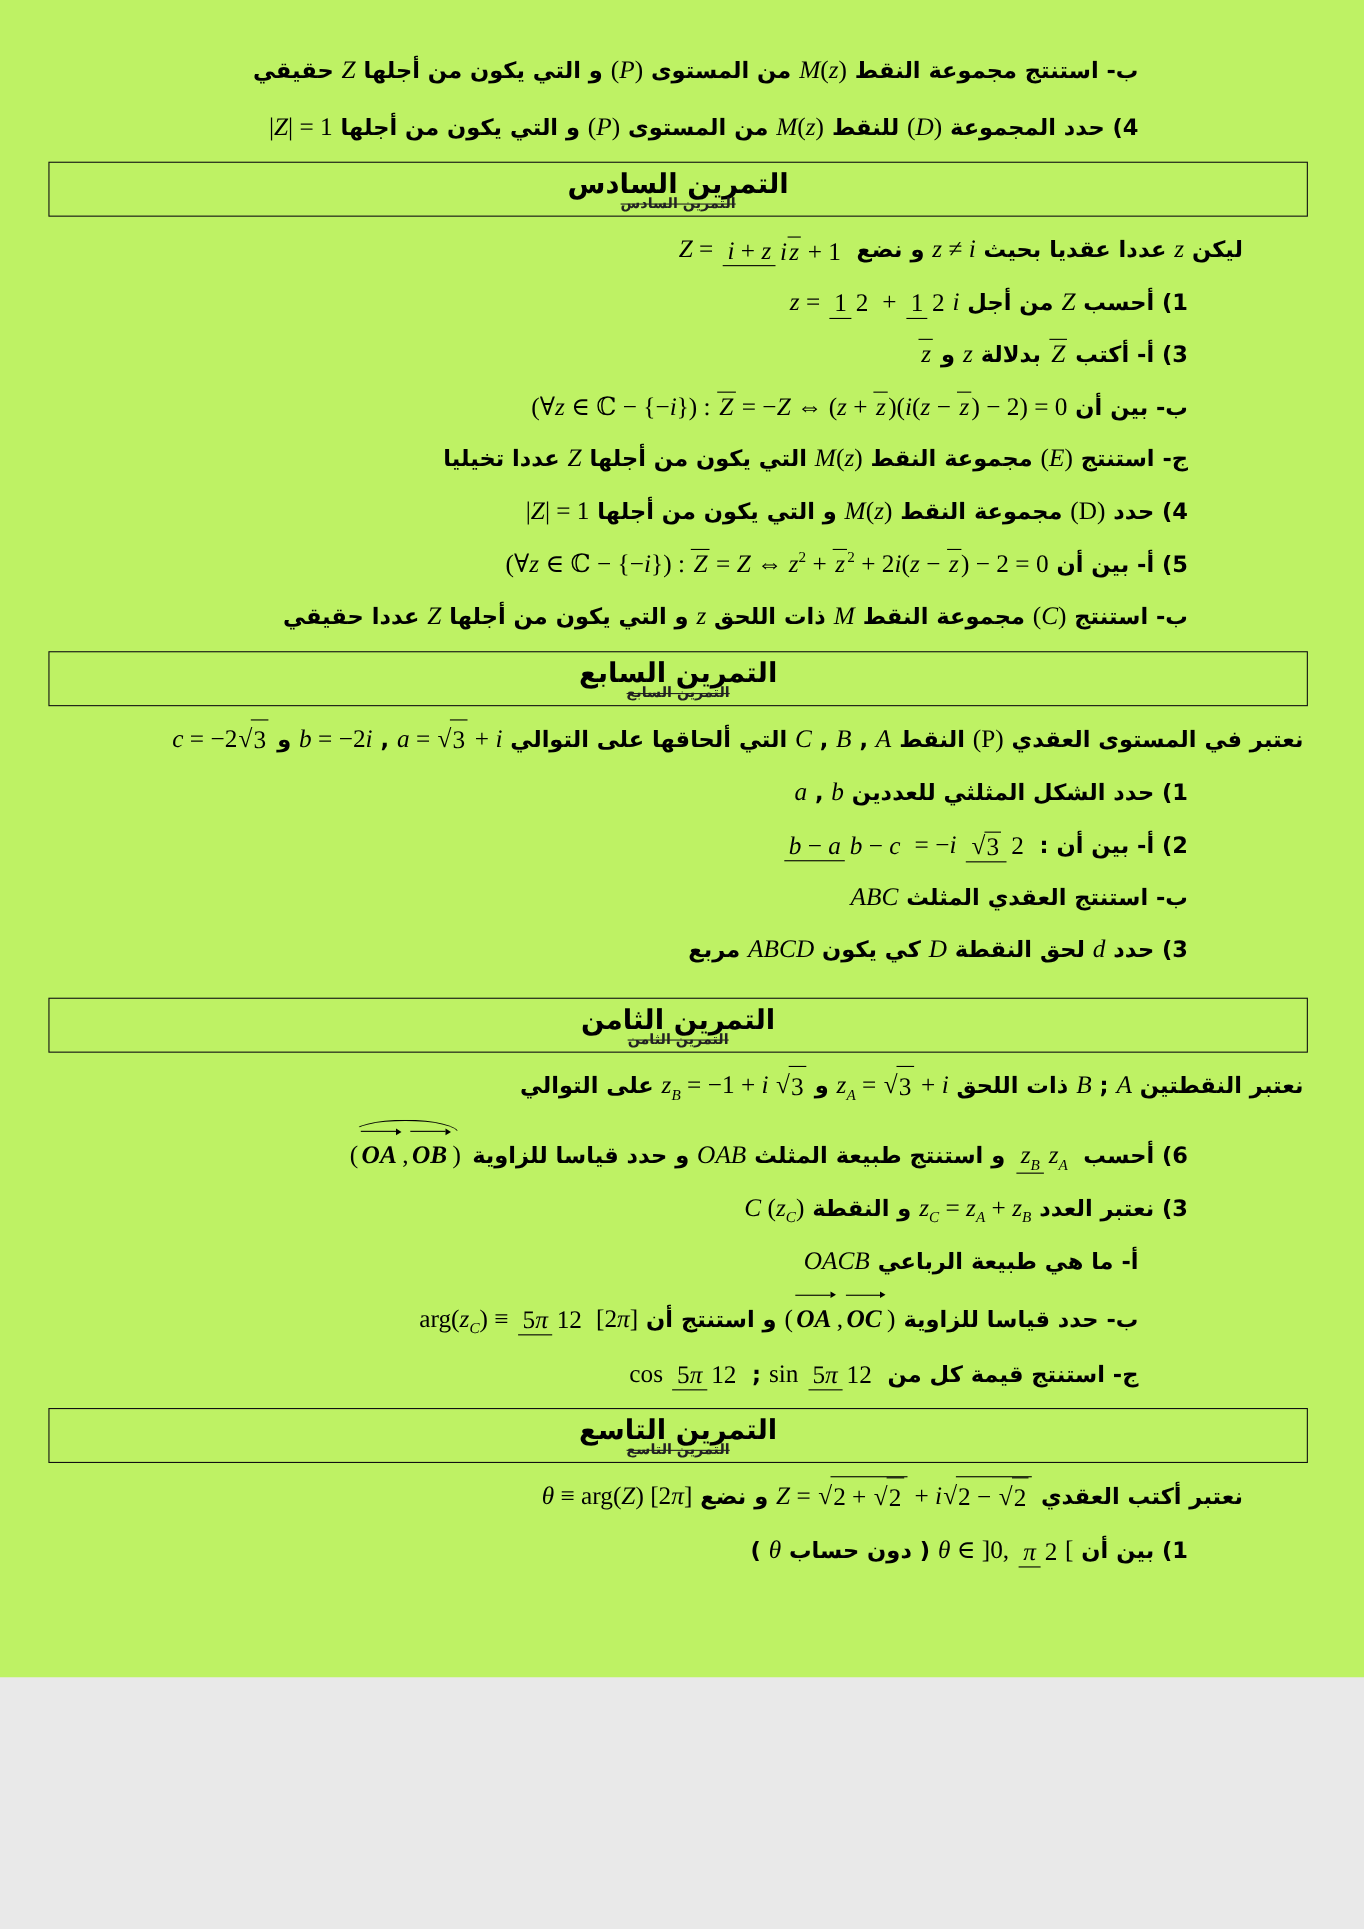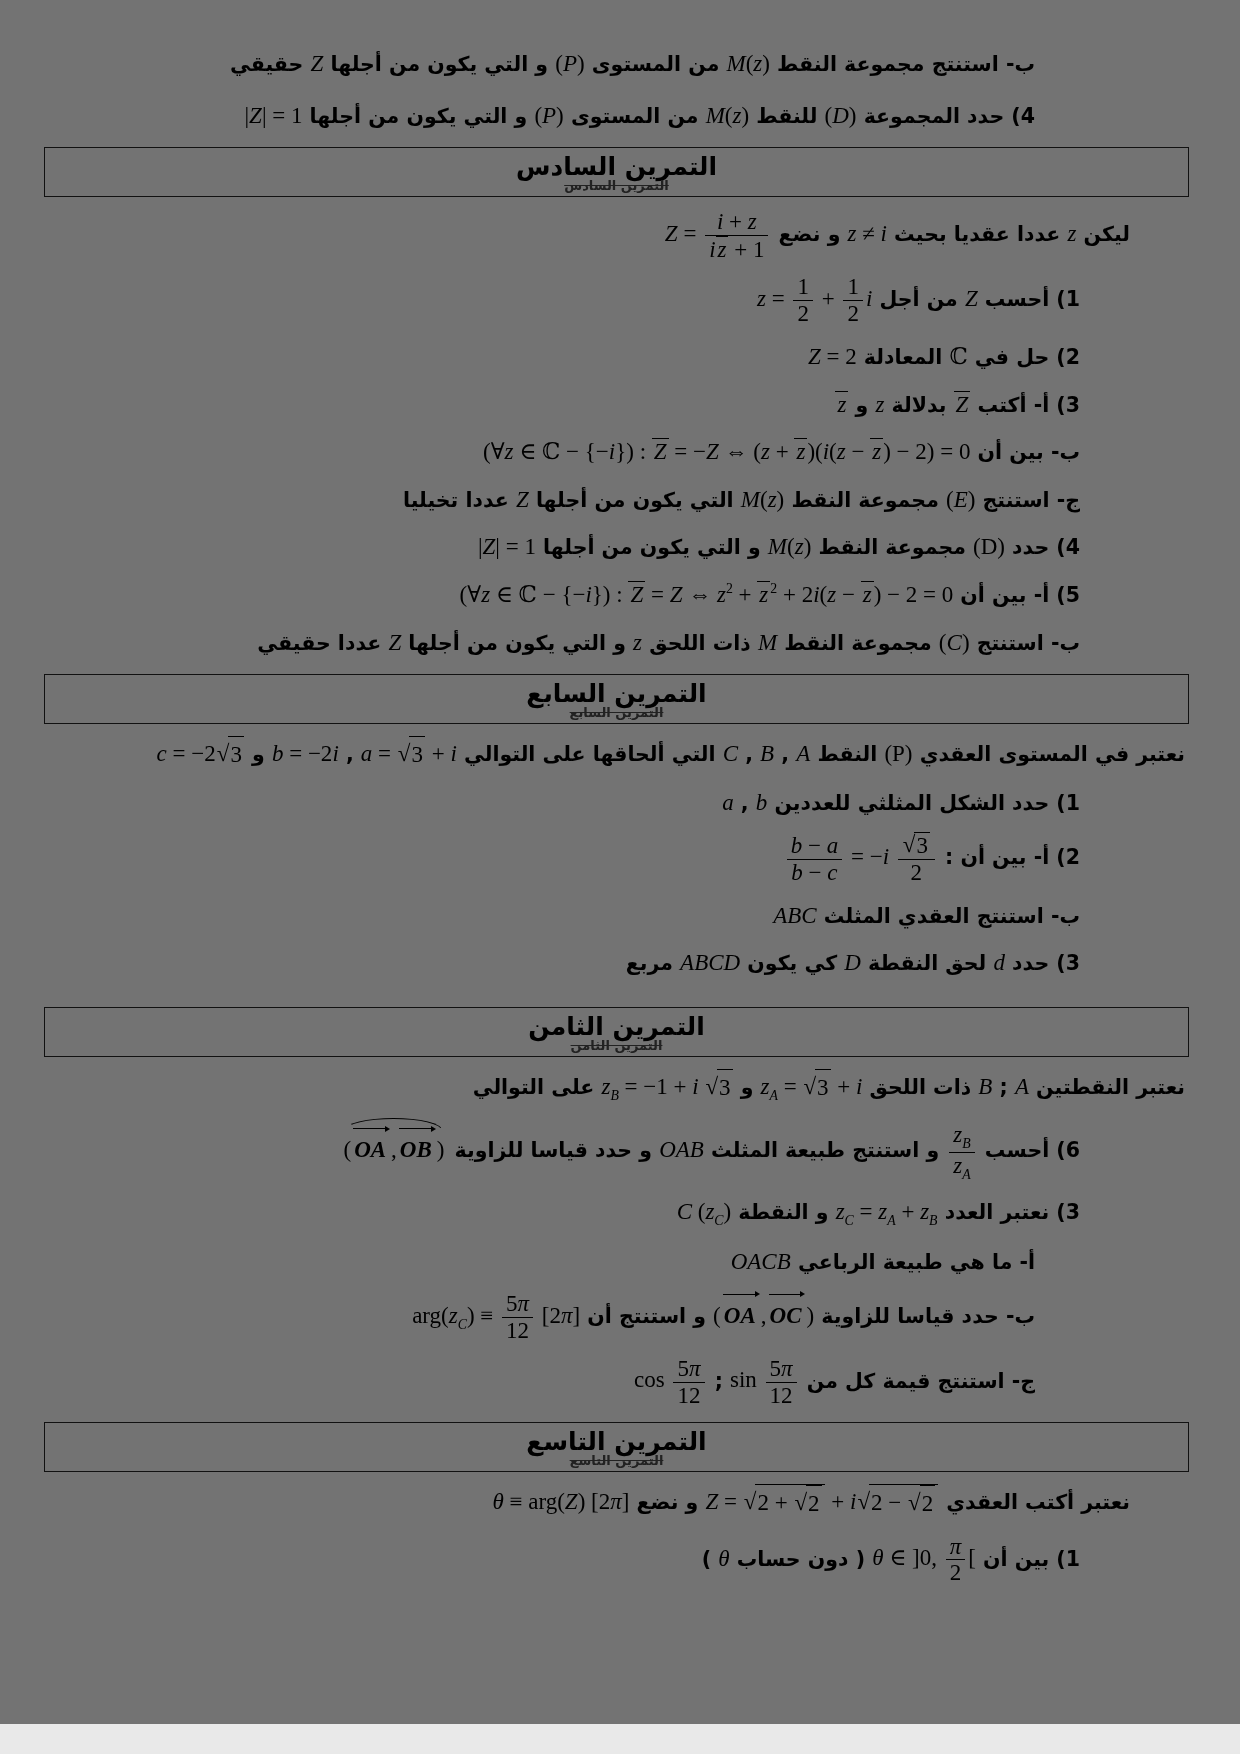--- a/index.html
+++ b/index.html
@@ -1,27 +1,27 @@
 <!DOCTYPE html>
 <html lang="ar" dir="rtl"><head>
 <meta charset="utf-8">
 <style>
   html,body{margin:0;padding:0;background:#e9e9e9;}
-  .page{position:relative;width:1240px;height:1724px;margin:0 auto;background:#737373;
+  .page{position:relative;width:1240px;height:1525px;margin:0 auto;background:#bef264;
         box-sizing:border-box;padding:46px 55px 0 48px;direction:rtl;color:#000;overflow:hidden;}
   .ln{text-align:right;white-space:nowrap;margin-bottom:12px;line-height:1.55;}
   .ar{font-family:"DejaVu Sans",sans-serif;font-weight:700;font-size:20.5px;}
   .math{direction:ltr;unicode-bidi:isolate;font-family:"Liberation Serif","DejaVu Serif",serif;
         font-size:23px;white-space:nowrap;}
   .mt{font-style:normal;}
   .mv{font-style:italic;}
   .msub{font-size:0.60em;vertical-align:-0.45em;}
   .msup{font-size:0.60em;vertical-align:0.65em;}
   .bar{display:inline-block;border-top:1.5px solid #000;line-height:1.05;padding:1px 2px 0 2px;}
-  .frac{display:inline-flex;flex-direction:column;text-align:center;vertical-align:middle;
+  .frac{display:inline-flex;flex-direction:row;text-align:center;vertical-align:middle;
         margin:0 3px;line-height:1.12;}
   .fn{border-bottom:1.4px solid #000;padding:0 4px;}
   .fd{padding:0 4px;}
   .sqrt{display:inline-flex;align-items:flex-start;margin:0 1px;}
   .sqsym{font-style:normal;}
   .rad{border-top:1.4px solid #000;padding:0 2px;margin-left:-1px;}
   .vec{position:relative;display:inline-block;padding:4px 4px 0 2px;margin:0 1px;font-style:italic;font-weight:bold;}
   .vec::before{content:"";position:absolute;left:1px;right:5px;top:0;border-top:1.3px solid #000;}
   .vec::after{content:"";position:absolute;right:0;top:-2.6px;width:0;height:0;
         border-left:5px solid #000;border-top:3px solid transparent;border-bottom:3px solid transparent;}
@@ -55,21 +55,20 @@
           <span class="fn"><span class="mv">i</span><span class="mt"> + </span><span class="mv">z</span></span>
           <span class="fd"><span class="mv">i</span><span class="bar"><span class="mv">z</span></span><span class="mt"> + 1</span></span>
         </span></span></div>
   <div class="ln in2"><span class="ar">1)  أحسب </span><span class="math"><span class="mv">Z</span></span><span class="ar">  من أجل  </span><span class="math"><span class="mv">z</span><span class="mt"> = </span><span class="frac">
           <span class="fn"><span class="mt">1</span></span>
           <span class="fd"><span class="mt">2</span></span>
         </span><span class="mt"> + </span><span class="frac">
           <span class="fn"><span class="mt">1</span></span>
           <span class="fd"><span class="mt">2</span></span>
         </span><span class="mv">i</span></span></div>
-  <div class="ln in2" style="margin-top:6px;"><span class="ar">2)  حل في </span><span class="math"><span class="mt">ℂ</span></span><span class="ar"> المعادلة </span><span class="math"><span class="mv">Z</span><span class="mt"> = 2</span></span></div>
   <div class="ln in2"><span class="ar">3)  أ-    أكتب </span><span class="math"><span class="bar"><span class="mv">Z</span></span></span><span class="ar">  بدلالة </span><span class="math"><span class="mv">z</span></span><span class="ar"> و </span><span class="math"><span class="bar"><span class="mv">z</span></span></span></div>
   <div class="ln in2"><span class="ar">ب-    بين أن  </span><span class="math"><span class="mt">(∀</span><span class="mv">z</span><span class="mt"> ∈ ℂ − {−</span><span class="mv">i</span><span class="mt">})    :    </span><span class="bar"><span class="mv">Z</span></span><span class="mt"> = −</span><span class="mv">Z</span><span class="mt">  ⇔  (</span><span class="mv">z</span><span class="mt"> + </span><span class="bar"><span class="mv">z</span></span><span class="mt">)(</span><span class="mv">i</span><span class="mt">(</span><span class="mv">z</span><span class="mt"> − </span><span class="bar"><span class="mv">z</span></span><span class="mt">) − 2) = 0</span></span></div>
   <div class="ln in2" style="margin-top:10px;"><span class="ar">ج-    استنتج </span><span class="math"><span class="mt">(</span><span class="mv">E</span><span class="mt">)</span></span><span class="ar">  مجموعة النقط </span><span class="math"><span class="mv">M</span><span class="mt">(</span><span class="mv">z</span><span class="mt">)</span></span><span class="ar"> التي يكون من أجلها  </span><span class="math"><span class="mv">Z</span></span><span class="ar">  عددا تخيليا</span></div>
   <div class="ln in2" style="margin-top:6px;"><span class="ar">4)     حدد </span><span class="math"><span class="mt">(D)</span></span><span class="ar"> مجموعة النقط </span><span class="math"><span class="mv">M</span><span class="mt">(</span><span class="mv">z</span><span class="mt">)</span></span><span class="ar"> و التي يكون من أجلها  </span><span class="math"><span class="mt">|</span><span class="mv">Z</span><span class="mt">| = 1</span></span></div>
   <div class="ln in2"><span class="ar">5)  أ-   بين أن  </span><span class="math"><span class="mt">(∀</span><span class="mv">z</span><span class="mt"> ∈ ℂ − {−</span><span class="mv">i</span><span class="mt">})   :   </span><span class="bar"><span class="mv">Z</span></span><span class="mt"> = </span><span class="mv">Z</span><span class="mt">  ⇔  </span><span class="mv">z</span><span class="msup"><span class="mt">2</span></span><span class="mt"> + </span><span class="bar"><span class="mv">z</span></span><span class="msup"><span class="mt">2</span></span><span class="mt"> + 2</span><span class="mv">i</span><span class="mt">(</span><span class="mv">z</span><span class="mt"> − </span><span class="bar"><span class="mv">z</span></span><span class="mt">) − 2 = 0</span></span></div>
   <div class="ln in2"><span class="ar">ب-   استنتج </span><span class="math"><span class="mt">(</span><span class="mv">C</span><span class="mt">)</span></span><span class="ar"> مجموعة النقط </span><span class="math"><span class="mv">M</span></span><span class="ar"> ذات اللحق </span><span class="math"><span class="mv">z</span></span><span class="ar">  و التي يكون من أجلها  </span><span class="math"><span class="mv">Z</span></span><span class="ar">  عددا حقيقي</span></div>
 
   <div class="exbox">
     <div class="extitle">التمرين السابع</div>
     <div class="exshadow">التمرين السابع</div>

